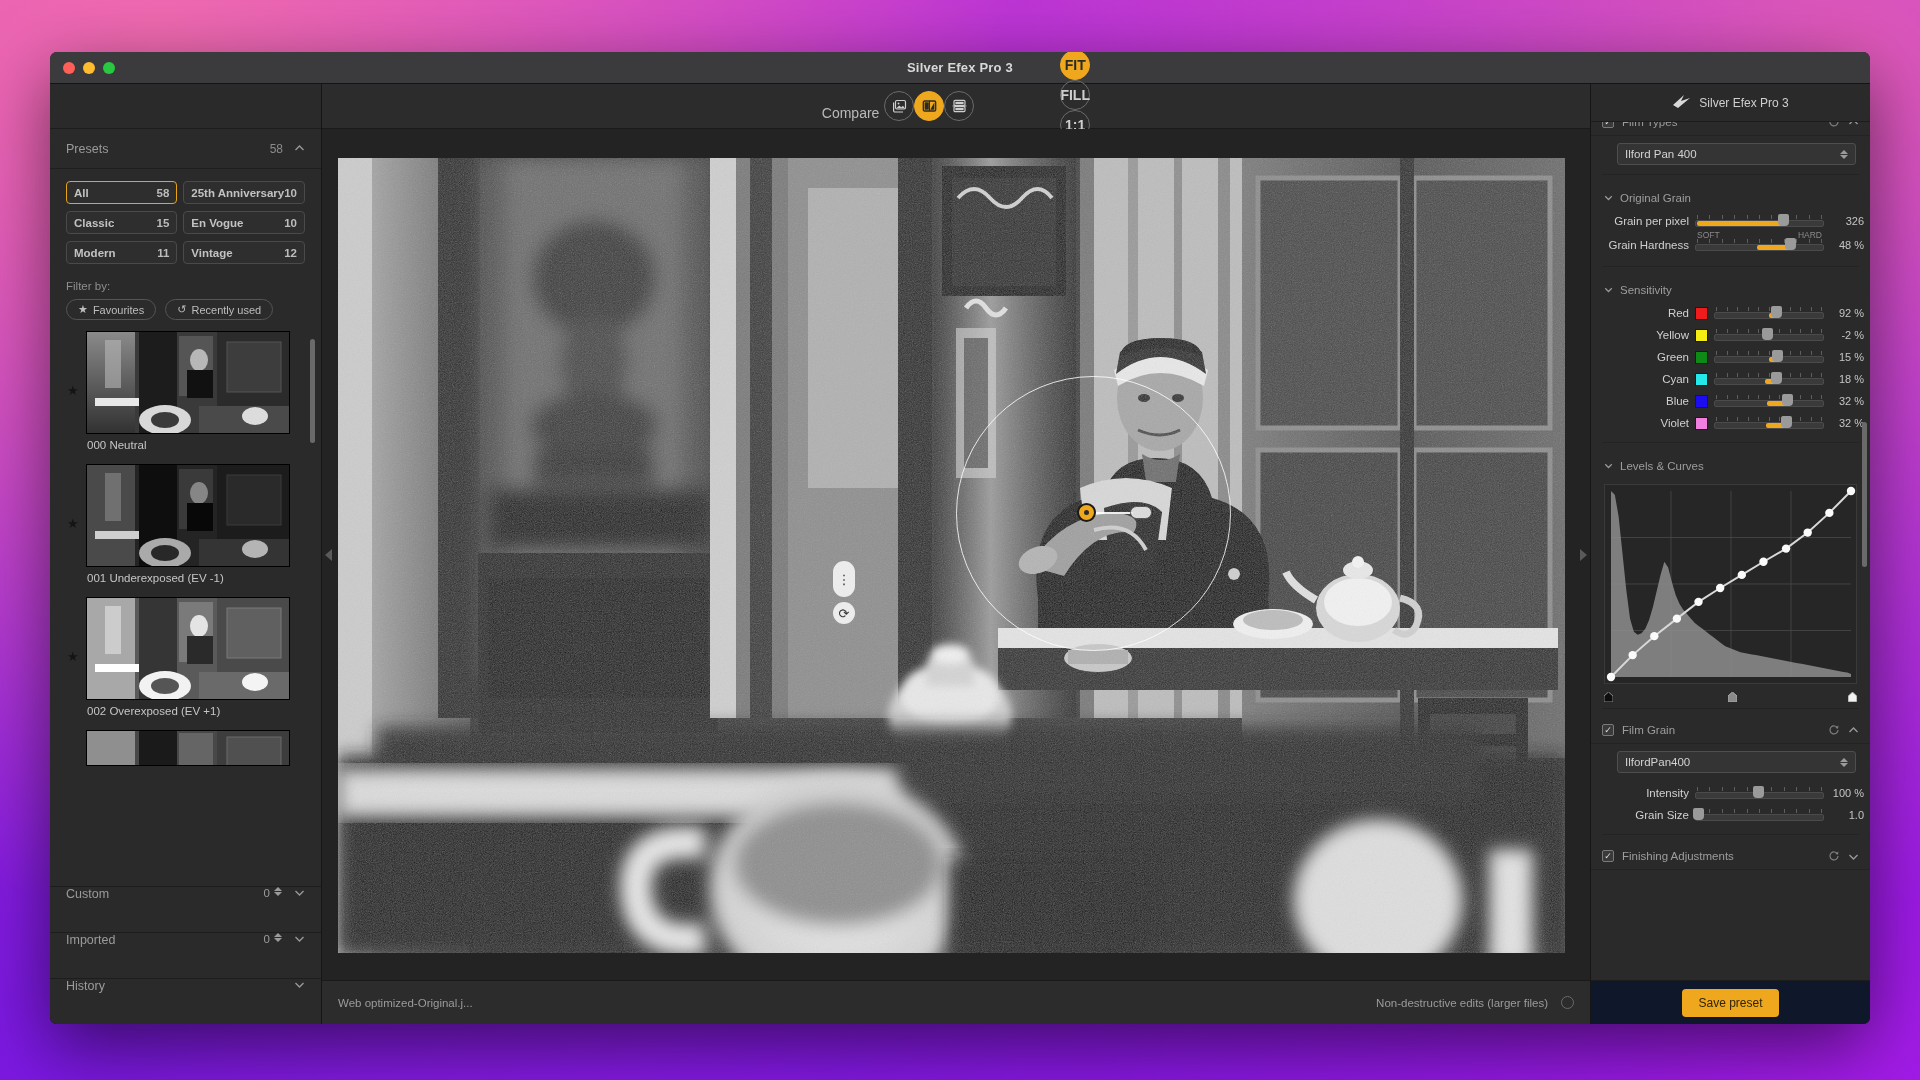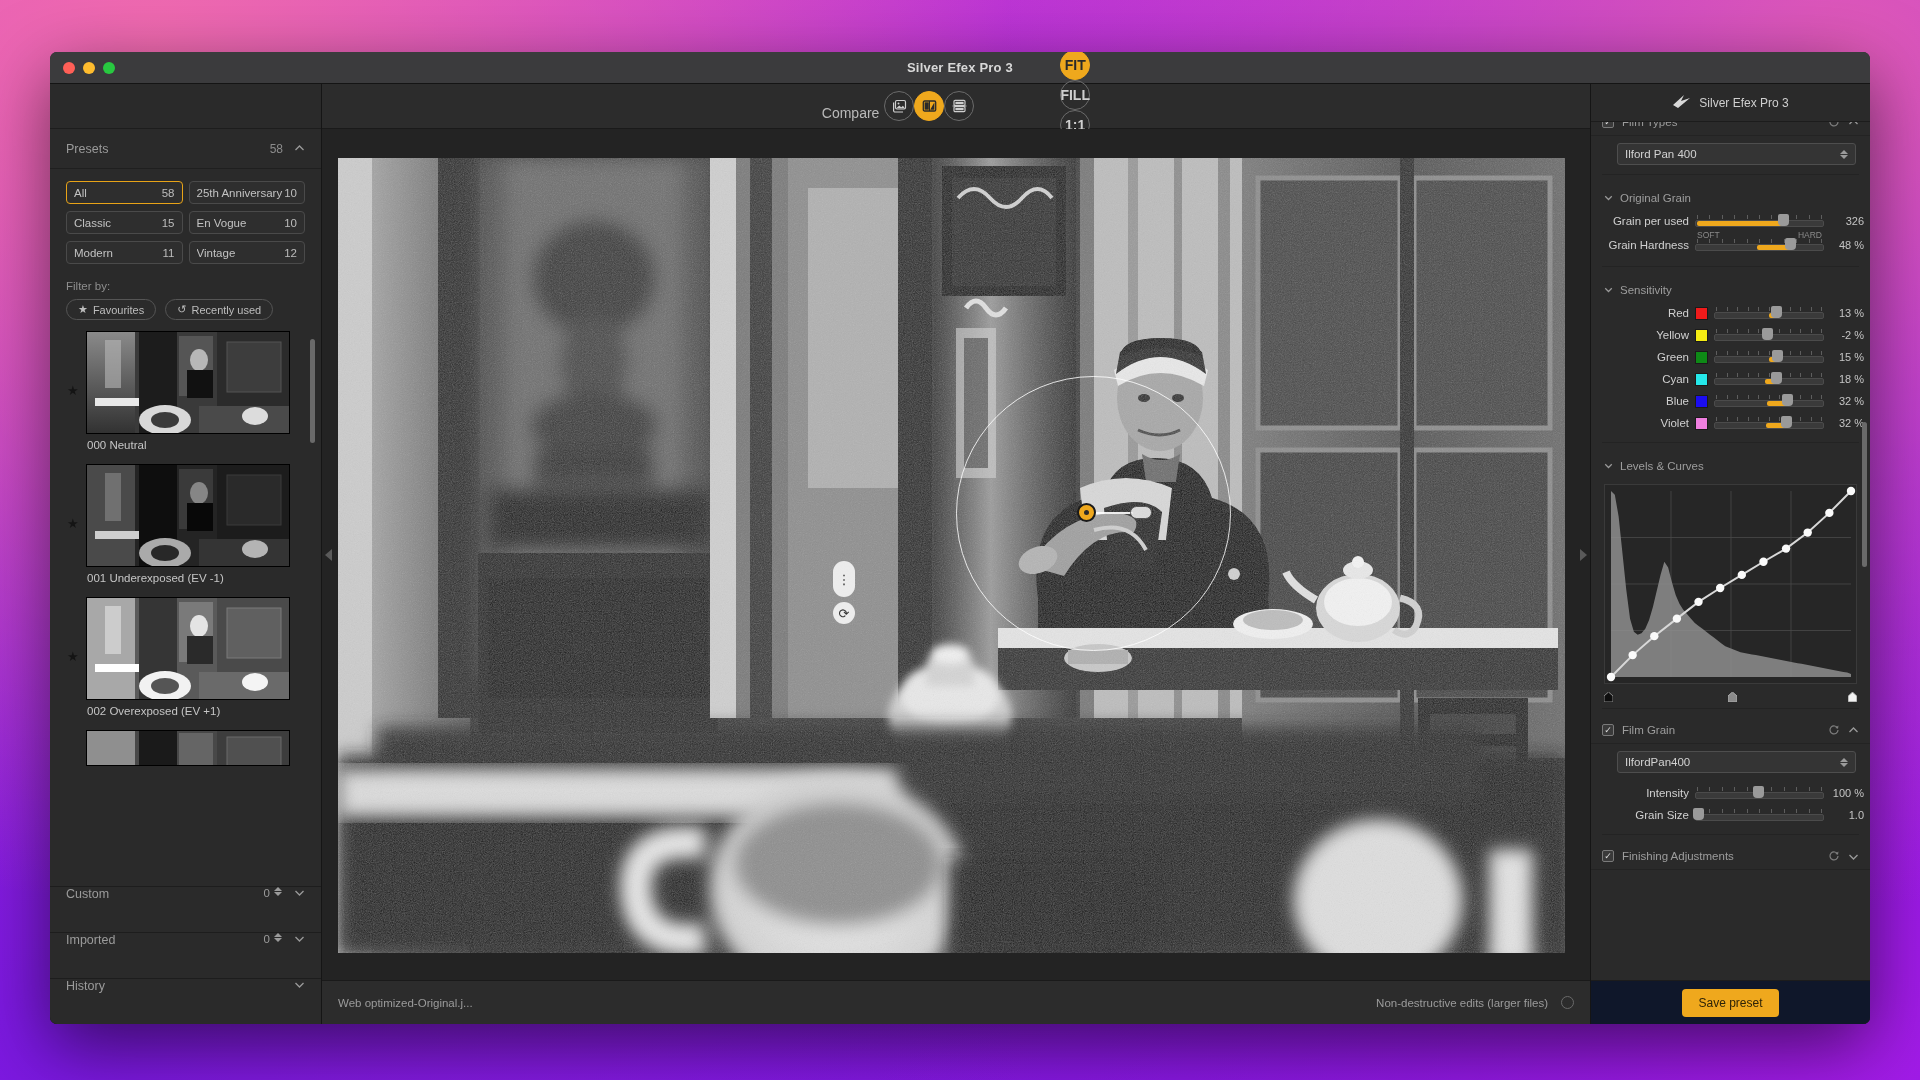--- a/index.html
+++ b/index.html
@@ -49,21 +49,21 @@
   .sec-head .sp{flex:1;}
   .sec-head .cnt{font-size:12px; color:#8c8c8c; margin-right:11px;}
   .chev { width:11px; height:11px; display:inline-block; }
   .chev svg{display:block;}
 
   #cats { padding:12px 16px 2px 16px; display:grid;
           grid-template-columns:1fr 1fr; gap:7px 6px; }
   .cat {
     height:23px; border:1px solid #4a4a4a; border-radius:4px;
     display:flex; align-items:center; padding:0 7px; font-size:11.5px;
-    color:#c2c2c2; background:#2e2e2e; cursor:pointer;
+    color:#c2c2c2; background:#2e2e2e; cursor:pointer;font-weight:bold;
   }
   .cat.active { border-color:#e8a317; }
   .cat .nm{flex:1; white-space:nowrap; overflow:hidden;}
   .cat .n{color:#bcbcbc; font-size:11.5px;}
 
   #filterby { padding:14px 16px 7px; font-size:11.5px; color:#8e8e8e; }
   #chips { padding:0 16px 11px; display:flex; gap:9px; }
   .chip {
     height:21px; border:1px solid #555; border-radius:11px;
     display:flex; align-items:center; gap:5px; padding:0 11px;
@@ -684,21 +684,21 @@
         <div class="sub-head">
           <span class="chev">
             <svg width="9" height="9" viewBox="0 0 11 11">
                 <path d="M1.5 4 L5.5 8 L9.5 4" stroke="#9a9a9a" stroke-width="1.5" fill="none"></path>
               </svg>
           </span>
           <span>Original Grain</span>
         </div>
 
         <div class="srow">
-          <span class="lbl">Grain per used</span>
+          <span class="lbl">Grain per pixel</span>
           <span class="track">
             <span class="bar"></span>
             <span class="ticks">
                 <i></i>
                 <i></i>
                 <i></i>
                 <i></i>
                 <i></i>
                 <i></i>
                 <i></i>
@@ -765,21 +765,21 @@
                 <i></i>
                 <i></i>
                 <i></i>
                 <i></i>
                 <i></i>
                 <i></i>
               </span>
             <span class="fill" style="left:50%;width:6%"></span>
             <span class="knob" style="left:56%"></span>
           </span>
-          <span class="sval">13 %</span>
+          <span class="sval">92 %</span>
         </div>
         <div class="srow">
           <span class="lbl">Yellow</span>
           <span class="swatch" style="background:#f4ec13"></span>
           <span class="track">
             <span class="bar"></span>
             <span class="ticks">
                 <i></i>
                 <i></i>
                 <i></i>

